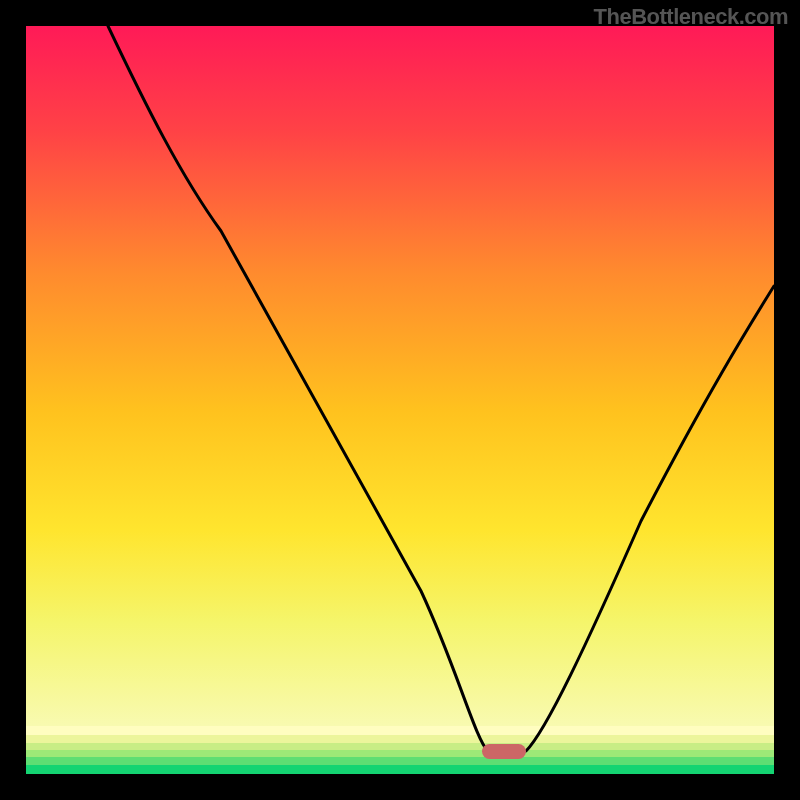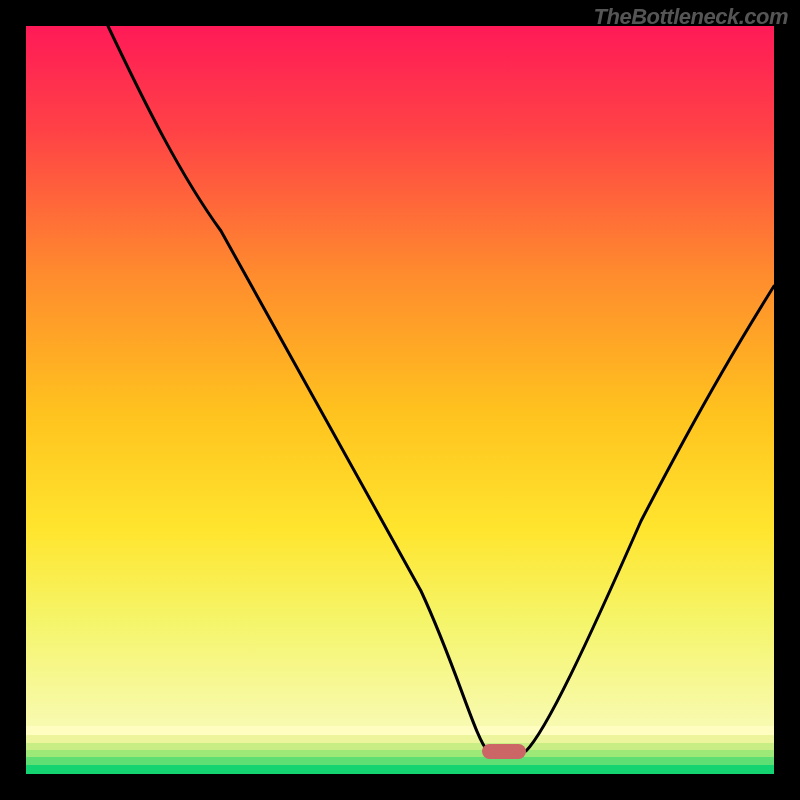--- a/index.html
+++ b/index.html
@@ -14,21 +14,20 @@
   .watermark {
     position: absolute;
     top: 4px;
     right: 12px;
     color: #555;
     font-family: Arial, Helvetica, sans-serif;
     font-size: 22px;
     font-weight: 600;
     z-index: 10;
     letter-spacing: -0.5px;
-    font-style: italic;
   }
   .chart-area {
     position: absolute;
     left: 26px;
     top: 26px;
     width: 748px;
     height: 748px;
   }
   svg {
     display: block;

